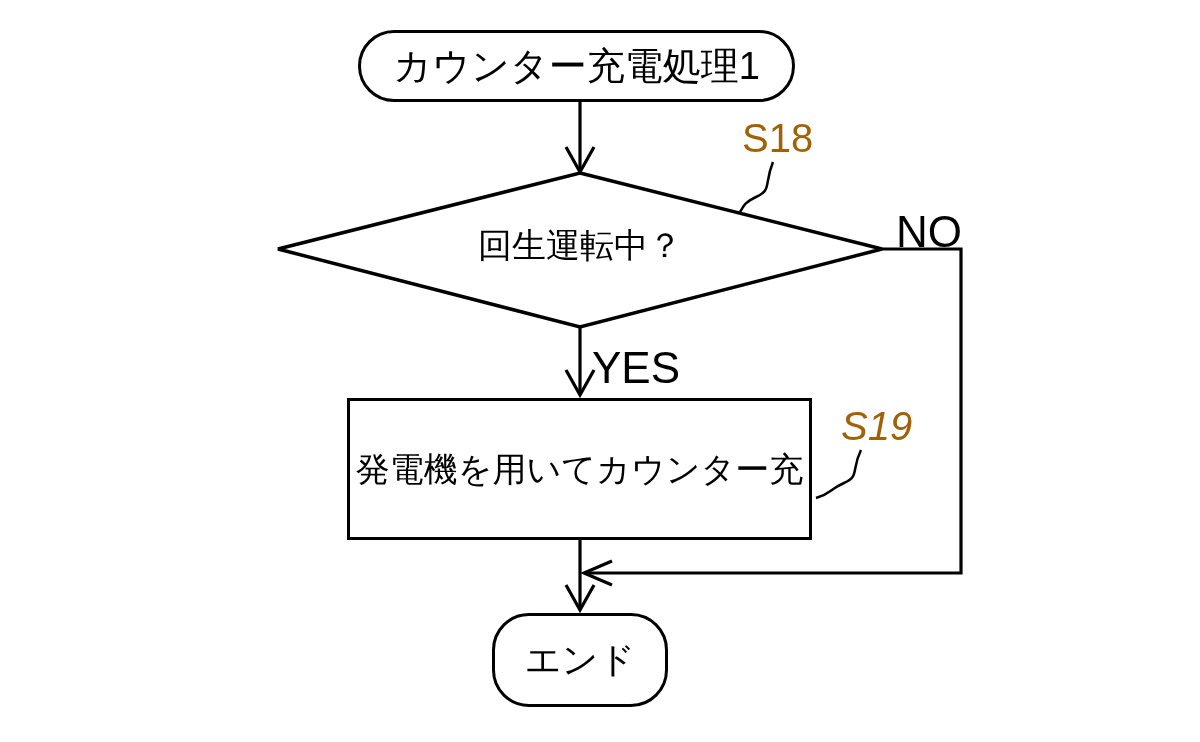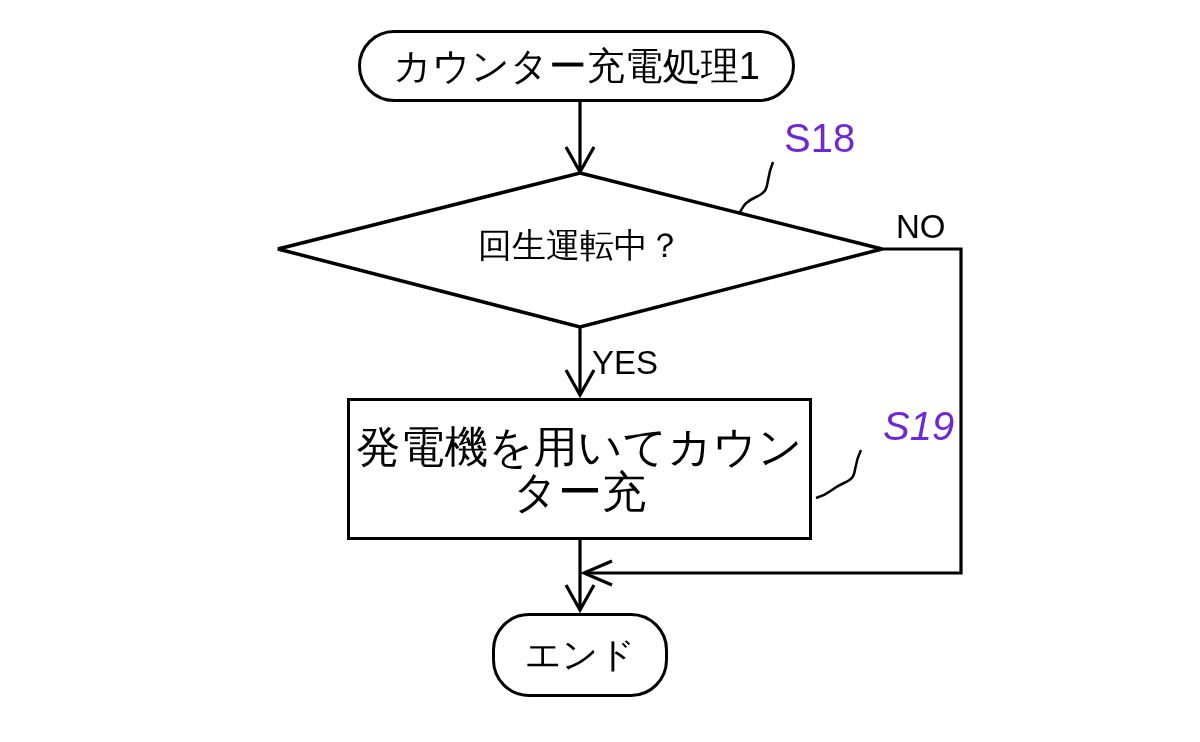--- a/index.html
+++ b/index.html
@@ -35,59 +35,58 @@
   }
   .terminal.start {
     left: 358px; top: 30px;
     width: 437px; height: 72px;
     border-radius: 36px;
     font-size: 38px;
     justify-content: center;
   }
   .terminal.end {
     left: 492px; top: 613px;
-    width: 176px; height: 84px;
+    width: 176px; height: 94px;
     border-radius: 37px;
     font-size: 36px;
   }
   .decision-label {
     position: absolute;
     left: 430px; top: 229px;
     width: 300px; height: 40px;
     display: flex;
     align-items: flex-end;
     justify-content: center;
     font-size: 34px;
     color: #000000;
     background: transparent;
   }
   .process {
     left: 347px; top: 398px;
     width: 465px; height: 142px;
     border: 3.5px solid #000000;
     flex-direction: column;
-    font-size: 44px;
+    font-size: 34px;
     line-height: 45px;
   }
   .edge-label {
     position: absolute;
     color: #000000;
-    font-size: 33px;
+    font-size: 44px;
     line-height: 1;
     white-space: nowrap;
   }
   .edge-label.yes { left: 592px; top: 346px; }
   .edge-label.no  { left: 896px; top: 210px; }
   .step-label {
     position: absolute;
-    color: #6d28d9;
+    color: #a16207;
     font-size: 40px;
     line-height: 1;
     white-space: nowrap;
-    margin-left: 42px;
   }
   .step-label.s18 { left: 742px; top: 118px; }
   .step-label.s19 { left: 841px; top: 406px; font-style: italic; }
 </style>
 </head>
 <body>
 
 <div class="canvas">
 
   <svg width="1200" height="742" viewBox="0 0 1200 742">

